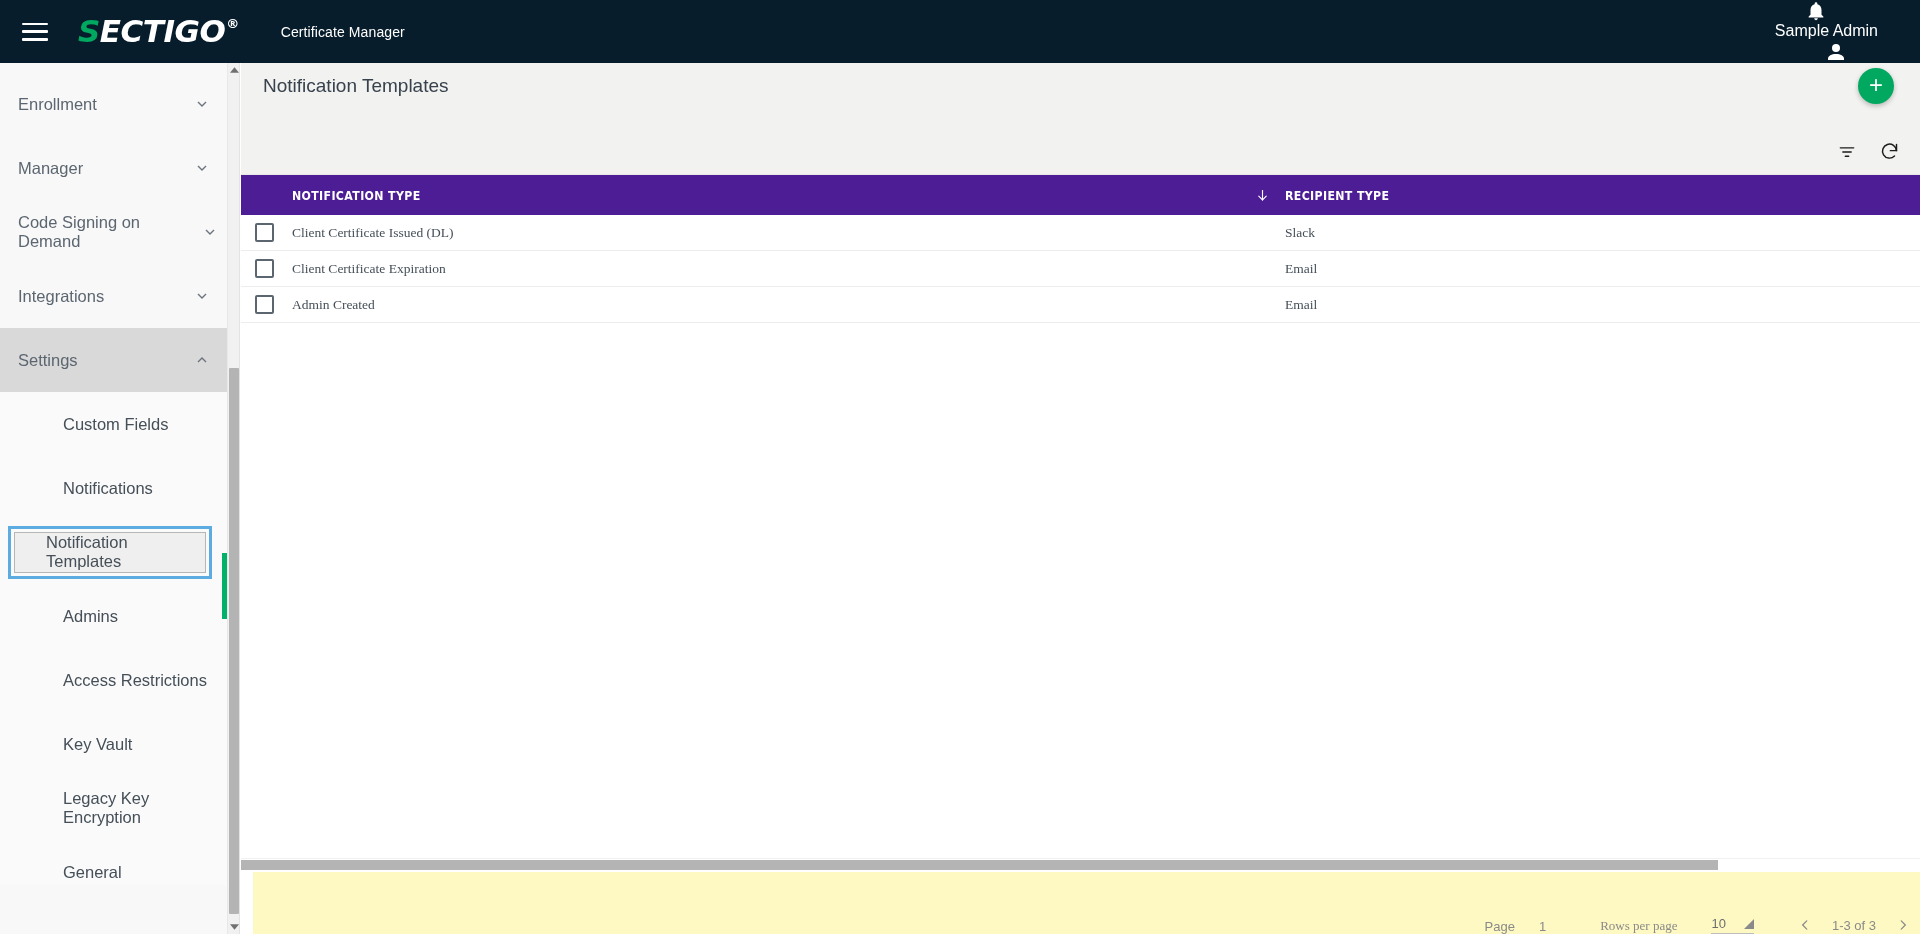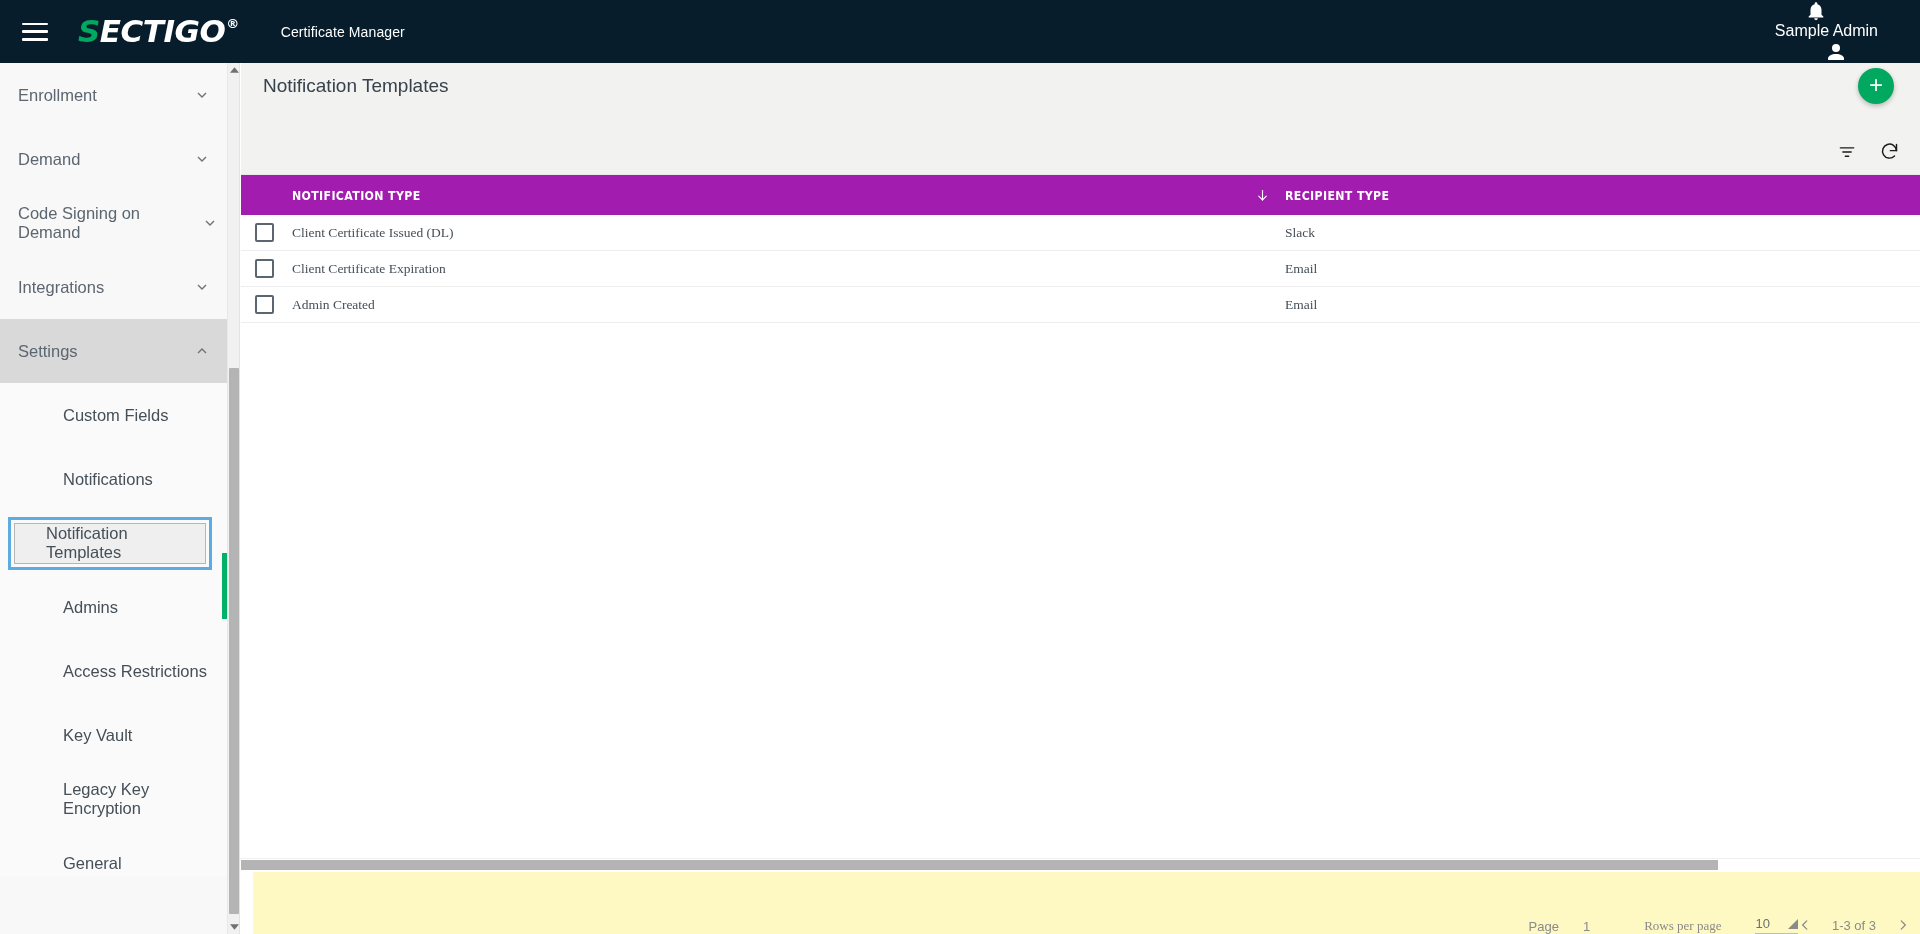--- a/index.html
+++ b/index.html
@@ -71,21 +71,21 @@
   .sidebar {
     position: absolute;
     top: 63px; left: 0;
     width: 240px; height: 871px;
     background: #F8F8F8;
     border-right: 1px solid #e3e3e3;
     overflow: hidden;
   }
   .side-scroll {
     position: absolute;
-    top: 0; left: 0;
+    top: 9px; left: 0;
     width: 228px; height: 813px;
     overflow: hidden;
   }
   .nav-group {
     height: 64px;
     display: flex;
     align-items: center;
     padding: 0 18px 0 18px;
     color: #5C6670;
     font-size: 16.5px;
@@ -211,21 +211,21 @@
   .head-actions {
     position: absolute;
     right: 20px; bottom: 12px;
     display: flex; align-items: center; gap: 22px;
   }
   .head-actions .ic { cursor: pointer; display: flex; }
 
   
   .thead {
     height: 40px;
-    background: #a21caf;
+    background: #4c1d95;
     display: flex;
     align-items: center;
     position: relative;
   }
   .th {
     color: #ffffff;
     font-size: 12.5px;
     font-weight: bold;
     letter-spacing: 0.4px;
     font-family: "DejaVu Sans", sans-serif;
@@ -297,20 +297,21 @@
     color: #8A8A8A;
     font-size: 13px;
   }
   .pg-label { margin-right: 24px; }
   .pg-num { margin-right: 54px; color: #8A8A8A; }
   .pg-rows { margin-right: 34px; font-family: Liberation Serif, serif; }
   .pg-select {
     display: flex; align-items: flex-end; gap: 18px;
     border-bottom: 1px solid #BDBDBD;
     padding-bottom: 2px;
+    margin-right: 44px;
     cursor: pointer;
   }
   .pg-select .val { color: #6E6E6E; }
   .tri {
     width: 0; height: 0;
     border-left: 10px solid transparent;
     border-bottom: 10px solid #8A8A8A;
     margin-bottom: 2px;
   }
   .pg-nav { display: flex; align-items: center; gap: 20px; }
@@ -357,21 +358,21 @@
     <div class="nav-group">
       <span>Enrollment</span>
       <span class="chev">
         <svg width="16" height="16" viewBox="0 0 24 24" fill="none" stroke="#6b747d" stroke-width="2">
             <polyline points="6 9 12 15 18 9"></polyline>
           </svg>
       </span>
     </div>
 
     <div class="nav-group">
-      <span>Demand</span>
+      <span>Manager</span>
       <span class="chev">
         <svg width="16" height="16" viewBox="0 0 24 24" fill="none" stroke="#6b747d" stroke-width="2">
             <polyline points="6 9 12 15 18 9"></polyline>
           </svg>
       </span>
     </div>
 
     <div class="nav-group cso">
       <span>Code Signing on Demand</span>
       <span class="chev">

